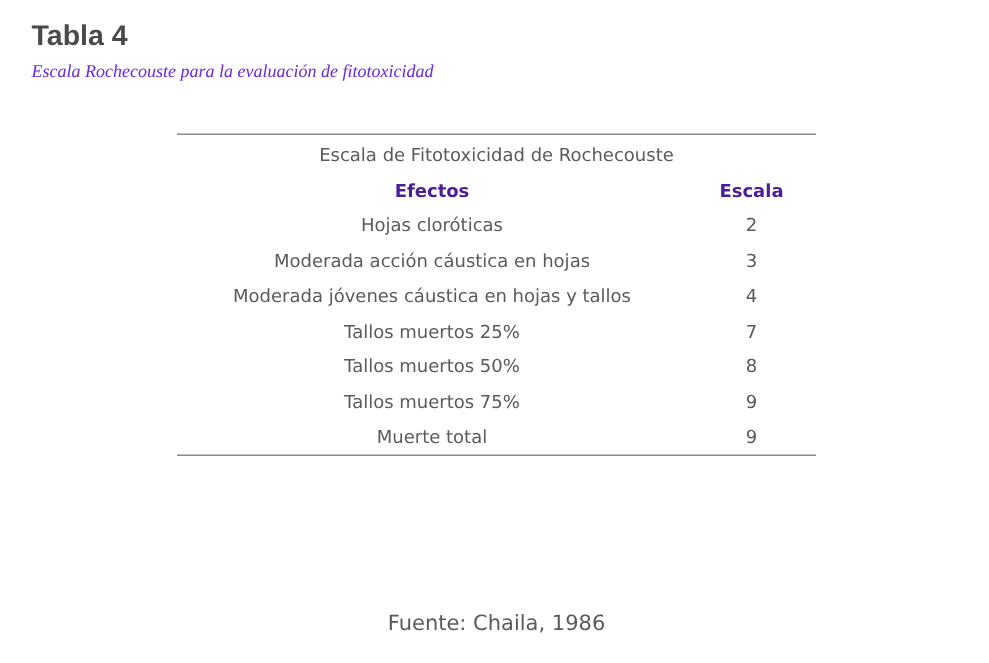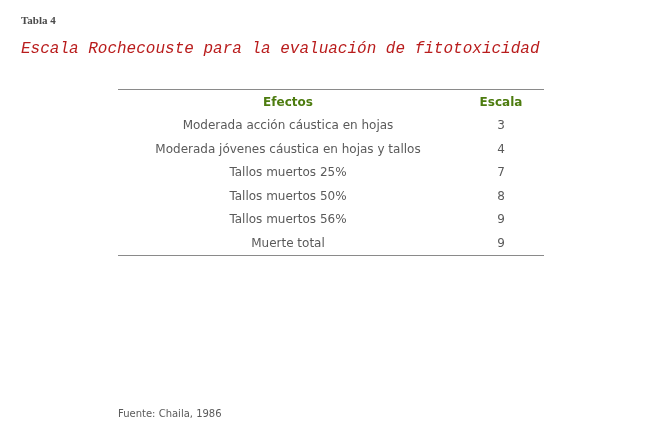--- a/index.html
+++ b/index.html
@@ -1,69 +1,76 @@
 <!DOCTYPE html>
 <html><head>
 <meta charset="utf-8">
 <style>
   html, body { margin: 0; padding: 0; background: #ffffff; }
   body { width: 659px; height: 442px; position: relative; overflow: hidden; color: #555; }
   .tnum {
     position: absolute; left: 21px; top: 14px;
-    font-family: Liberation Serif, serif; font-weight: bold; font-size: 11px; color: #4a4a4a;
+    font-family: Liberation Sans, sans-serif; font-weight: bold; font-size: 19px; color: #4a4a4a;
   }
   .tcap {
     position: absolute; left: 21px; top: 40px;
-    font-family: Liberation Mono, monospace; font-style: italic; font-size: 16px; color: #b91c1c;
+    font-family: Liberation Serif, serif; font-style: italic; font-size: 12px; color: #6d28d9;
   }
   .tbl-wrap { position: absolute; left: 118px; top: 89px; width: 426px; }
   .rule { height: 0; border-top: 1.5px solid #8a8a8a; }
   table { width: 426px; border-collapse: collapse; font-family: "DejaVu Sans", sans-serif; font-size: 12px; color: #5a5a5a; }
   td { padding: 0; height: 23.5px; text-align: center; white-space: nowrap; }
   td.eff { width: 340px; }
   td.pts { width: 86px; }
-  tr.head td { font-weight: bold; color: #4d7c0f; }
+  tr.head td { font-weight: bold; color: #4c1d95; }
   .super td { height: 25px; }
   .src {
-    position: absolute; left: 118px; top: 408px; width: 426px; 
-    font-family: "DejaVu Sans", sans-serif; font-size: 10px; color: #5a5a5a;
+    position: absolute; left: 118px; top: 408px; width: 426px; text-align: center;
+    font-family: "DejaVu Sans", sans-serif; font-size: 14px; color: #5a5a5a;
   }
 </style>
 </head>
 <body>
 
 <div class="tnum">Tabla 4</div>
 <div class="tcap">Escala Rochecouste para la evaluación de fitotoxicidad</div>
 
 <div class="tbl-wrap">
   <div class="rule"></div>
   <table>
     <tbody>
+        <tr class="super">
+      <td colspan="2">Escala de Fitotoxicidad de Rochecouste</td>
+    </tr>
     <tr class="head">
       <td class="eff">Efectos</td>
       <td class="pts">Escala</td>
     </tr>
+    <tr>
+          <td class="eff">Hojas cloróticas</td>
+          <td class="pts">2</td>
+        </tr>
     <tr>
           <td class="eff">Moderada acción cáustica en hojas</td>
           <td class="pts">3</td>
         </tr>
     <tr>
           <td class="eff">Moderada jóvenes cáustica en hojas y tallos</td>
           <td class="pts">4</td>
         </tr>
     <tr>
           <td class="eff">Tallos muertos 25%</td>
           <td class="pts">7</td>
         </tr>
     <tr>
           <td class="eff">Tallos muertos 50%</td>
           <td class="pts">8</td>
         </tr>
     <tr>
-          <td class="eff">Tallos muertos 56%</td>
+          <td class="eff">Tallos muertos 75%</td>
           <td class="pts">9</td>
         </tr>
     <tr>
           <td class="eff">Muerte total</td>
           <td class="pts">9</td>
         </tr>
   </tbody>
     </table>
   <div class="rule"></div>
 </div>

